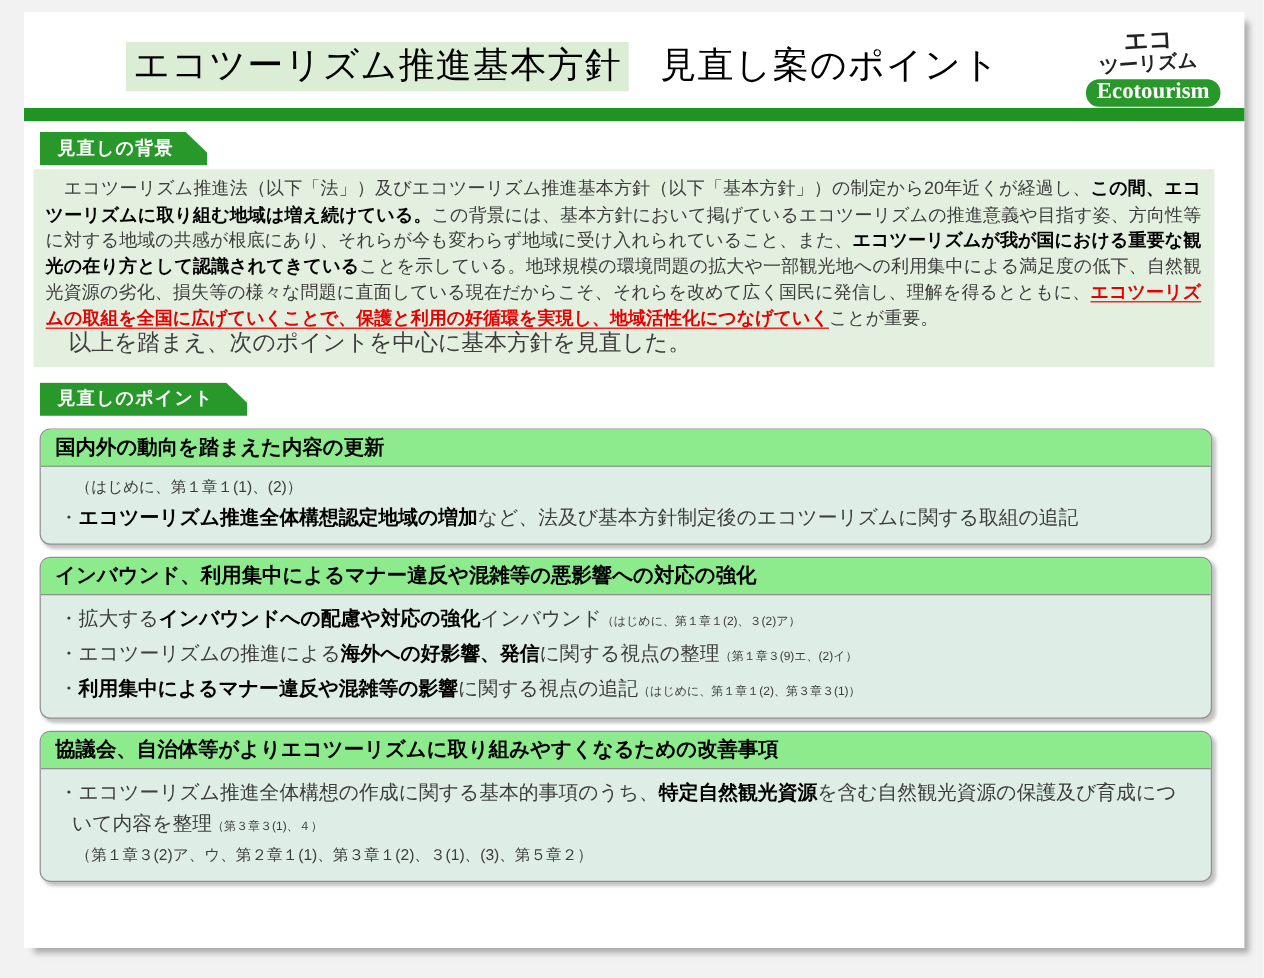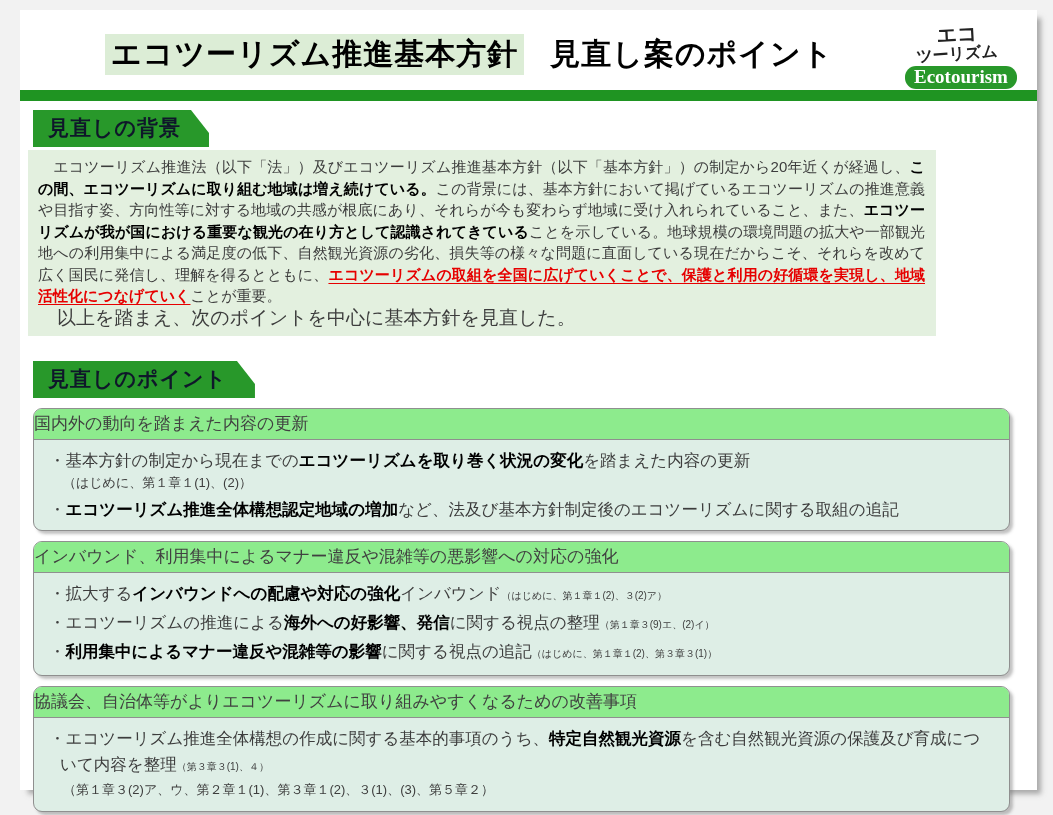--- a/index.html
+++ b/index.html
@@ -21,60 +21,60 @@
     color:var(--text-gray);
   }
   .page{
     position:absolute;left:20px;top:10px;width:1017px;height:780px;
     background:#ffffff;
     box-shadow:6px 6px 5px -2px rgba(110,110,110,.55);
   }
   
   .title-row{position:relative;height:80px;padding-top:24px;}
   .title{
-    margin-left:85px;font-size:30px;font-weight:bold;color:#000;
+    margin-left:85px;font-size:30px;font-weight:normal;color:#000;
     letter-spacing:1px;white-space:nowrap;
   }
   .title .hl{background:var(--green-hl);padding:3px 6px 5px 6px;}
   .title .rest{margin-left:26px;}
   .logo{position:absolute;right:28px;top:14px;width:104px;text-align:center;line-height:1.05;}
   .logo .l1{font-size:20px;font-weight:bold;color:#222;transform:rotate(-3deg);}
   .logo .l2{font-size:16px;font-weight:bold;color:#222;transform:rotate(-4deg);margin-top:1px;}
   .logo .ebadge{
     display:inline-block;margin-top:3px;background:var(--green-dark);color:#ffffff;
     font-family:"Liberation Serif","DejaVu Serif",serif;font-weight:bold;
     font-size:19px;padding:1px 9px 2px 9px;border-radius:11px;
   }
   .green-bar{height:11px;background:var(--green-bar);}
   
   .badge{
     display:inline-block;position:relative;margin:9px 0 0 13px;
-    background:var(--green-dark);color:#0f172a;font-weight:bold;font-size:21px;
+    background:var(--green-dark);color:#ffffff;font-weight:bold;font-size:15px;
     padding:4px 28px 5px 15px;letter-spacing:1px;
     clip-path:polygon(0 0,calc(100% - 18px) 0,100% 62%,100% 100%,0 100%);
   }
   
   .bg-box{
-    margin:3px 5px 16px 8px;width:908px;background:var(--green-bgbox);
+    margin:3px 5px 4px 8px;width:984px;background:var(--green-bgbox);
     padding:6px 11px 8px 10px;
   }
   .para{font-size:15px;line-height:21.5px;text-align:justify;}
   .para .b{font-weight:bold;color:#000;}
   .para .rb{font-weight:bold;color:var(--red);text-decoration:underline;text-underline-offset:3px;}
   .closing{font-size:19px;line-height:21.5px;}
   
   .pbox{
     margin:10px 0 10px 13px;width:977px;
     border:1px solid var(--border-gray);border-radius:9px;
     background:var(--green-body);overflow:hidden;
     box-shadow:3px 3px 3px rgba(120,120,120,.45);
   }
   .pbox-header{
     background:var(--green-boxheader);border-bottom:1px solid var(--border-gray);
-    font-size:17px;font-weight:normal;color:#404040;padding:3px 12px 4px 0;
+    font-size:17px;font-weight:bold;color:#000000;padding:3px 12px 4px 12px;
   }
   .pbox-body{padding:7px 12px 8px 15px;font-size:16.5px;line-height:26px;}
   .bullet{padding-left:11px;text-indent:-11px;}
   .bullet .b{font-weight:bold;color:#000;}
   .bullet .ref{font-size:10px;}
   .refline{font-size:13px;line-height:19px;margin:0 0 4px 14px;}
 </style>
 </head>
 <body>
 
@@ -97,21 +97,20 @@
     <p class="para"><span>　エコツーリズム推進法（以下「法」）及びエコツーリズム推進基本方針（以下「基本方針」）の制定から20年近くが経過し、</span><span class="b">この間、エコツーリズムに取り組む地域は増え続けている。</span><span>この背景には、基本方針において掲げているエコツーリズムの推進意義や目指す姿、方向性等に対する地域の共感が根底にあり、それらが今も変わらず地域に受け入れられていること、また、</span><span class="b">エコツーリズムが我が国における重要な観光の在り方として認識されてきている</span><span>ことを示している。地球規模の環境問題の拡大や一部観光地への利用集中による満足度の低下、自然観光資源の劣化、損失等の様々な問題に直面している現在だからこそ、それらを改めて広く国民に発信し、理解を得るとともに、</span><span class="rb">エコツーリズムの取組を全国に広げていくことで、保護と利用の好循環を実現し、地域活性化につなげていく</span><span>ことが重要。</span></p>
     <p class="closing">　以上を踏まえ、次のポイントを中心に基本方針を見直した。</p>
   </div>
 
   
   <div class="badge">見直しのポイント</div>
 
   <div class="pbox">
     <div class="pbox-header">国内外の動向を踏まえた内容の更新</div>
     <div class="pbox-body">
-      <div class="bullet"><span>・基本方針の制定から現在までの</span><span class="b">エコツーリズムを取り巻く状況の変化</span><span>を踏まえた内容の更新</span></div>
       <div class="refline">（はじめに、第１章１(1)、(2)）</div>
       <div class="bullet"><span>・</span><span class="b">エコツーリズム推進全体構想認定地域の増加</span><span>など、法及び基本方針制定後のエコツーリズムに関する取組の追記</span></div>
     </div>
   </div>
 
   <div class="pbox">
     <div class="pbox-header">インバウンド、利用集中によるマナー違反や混雑等の悪影響への対応の強化</div>
     <div class="pbox-body">
       <div class="bullet"><span>・拡大する</span><span class="b">インバウンドへの配慮や対応の強化</span><span>インバウンド</span><span class="ref">（はじめに、第１章１(2)、３(2)ア）</span></div>
       <div class="bullet"><span>・エコツーリズムの推進による</span><span class="b">海外への好影響、発信</span><span>に関する視点の整理</span><span class="ref">（第１章３(9)エ、(2)イ）</span></div>

